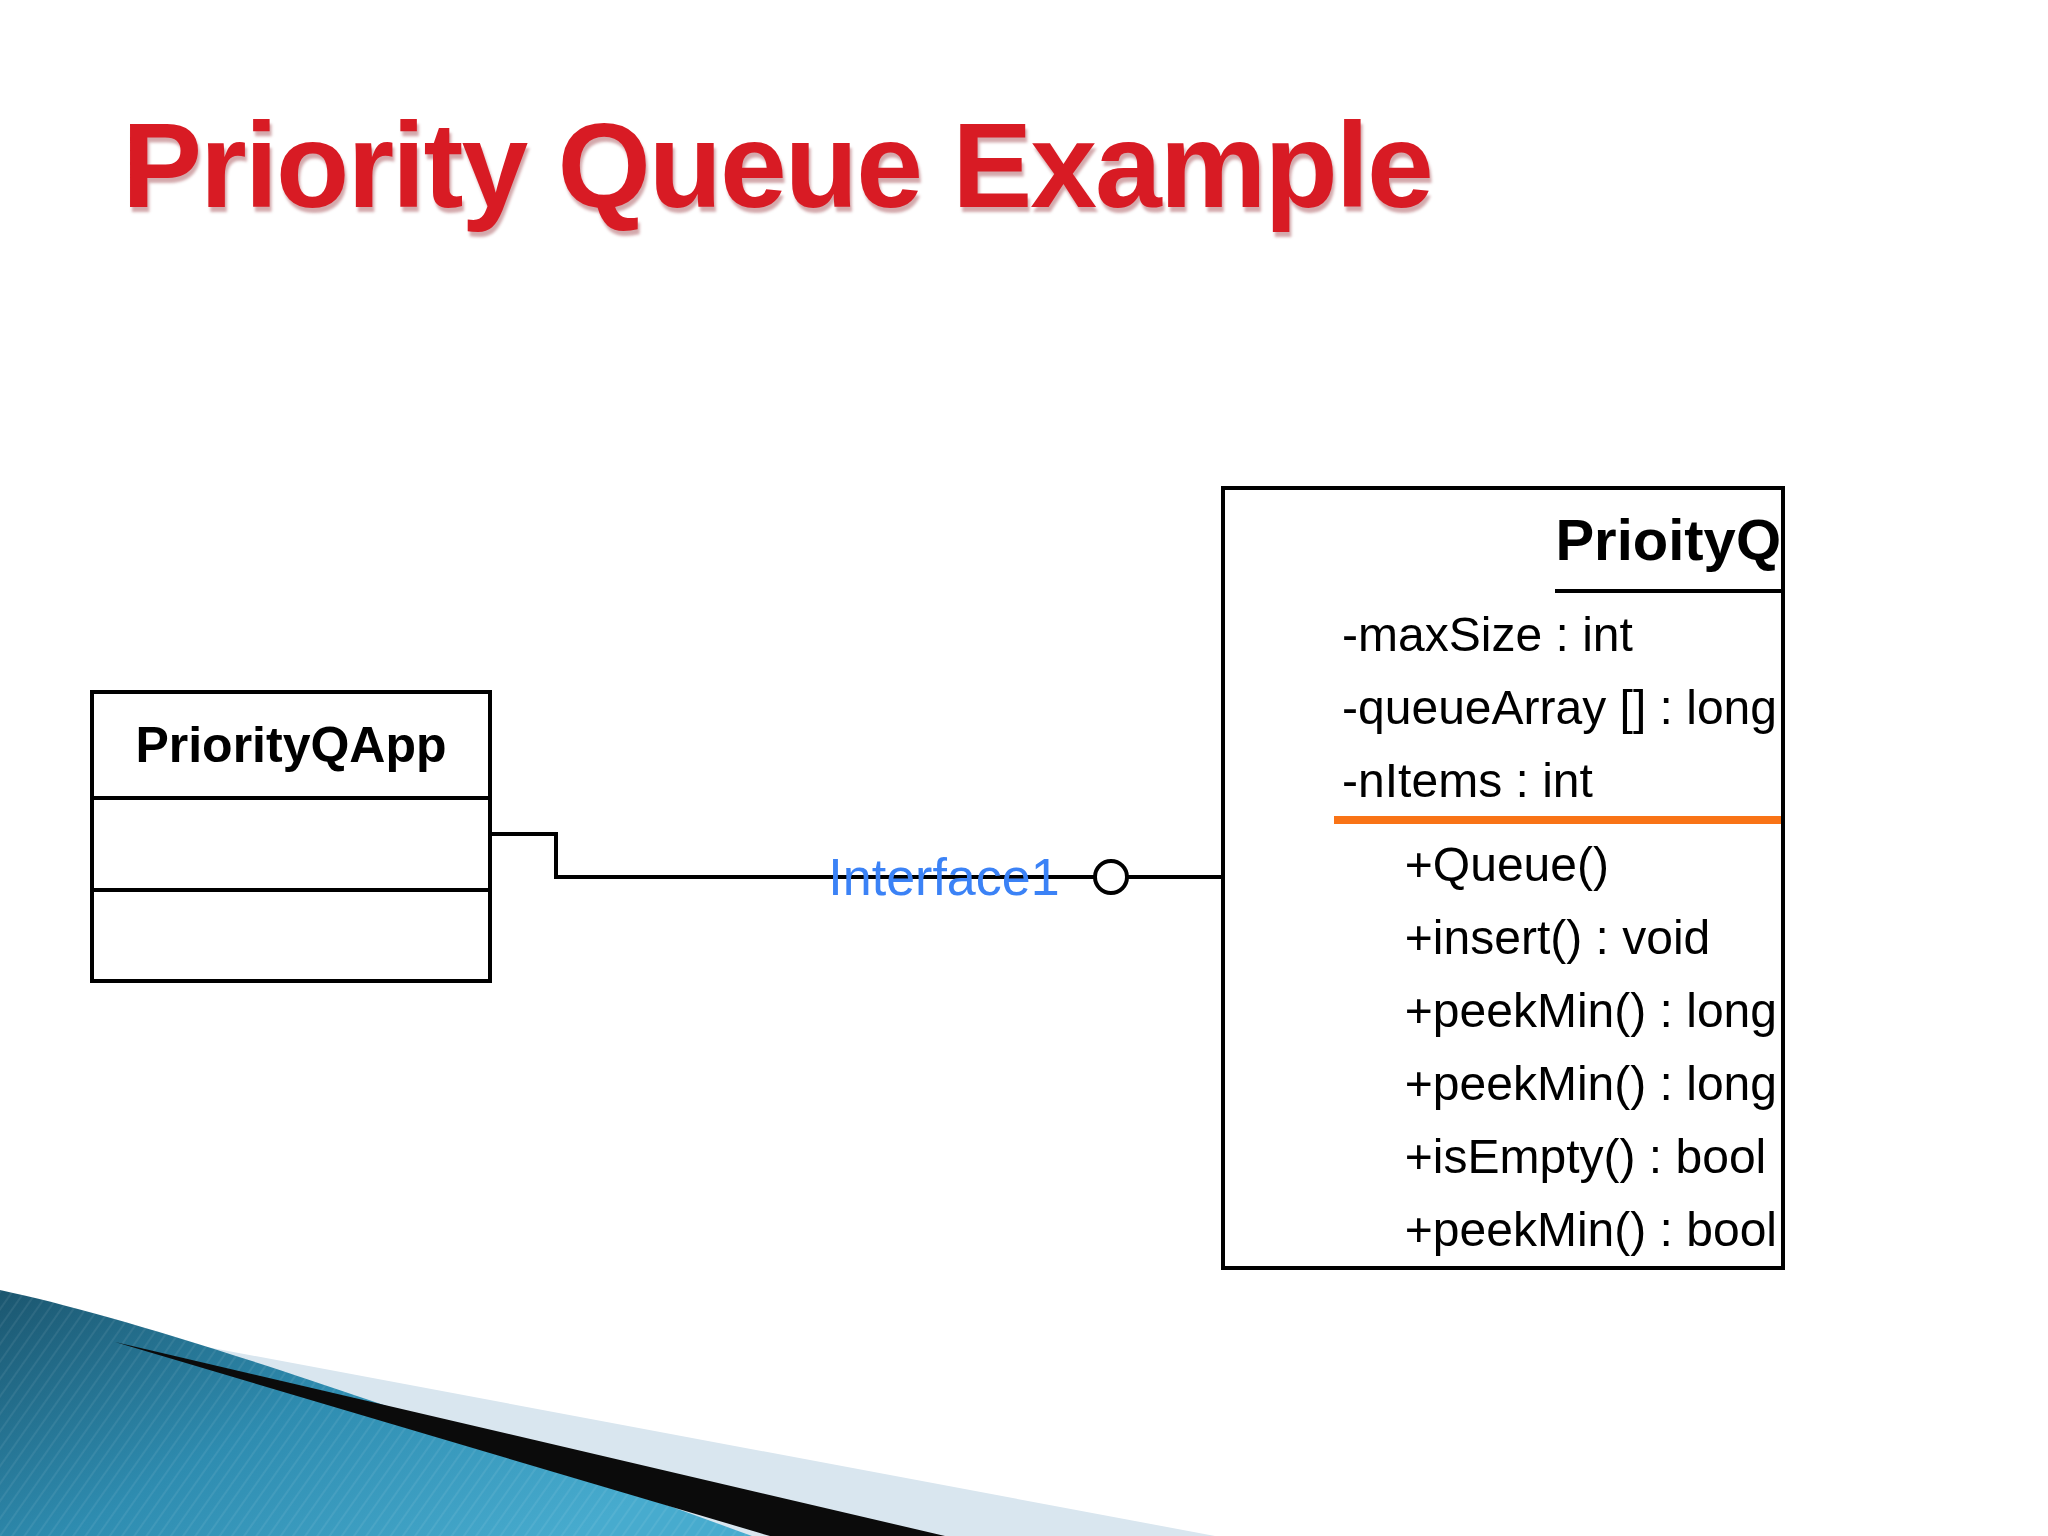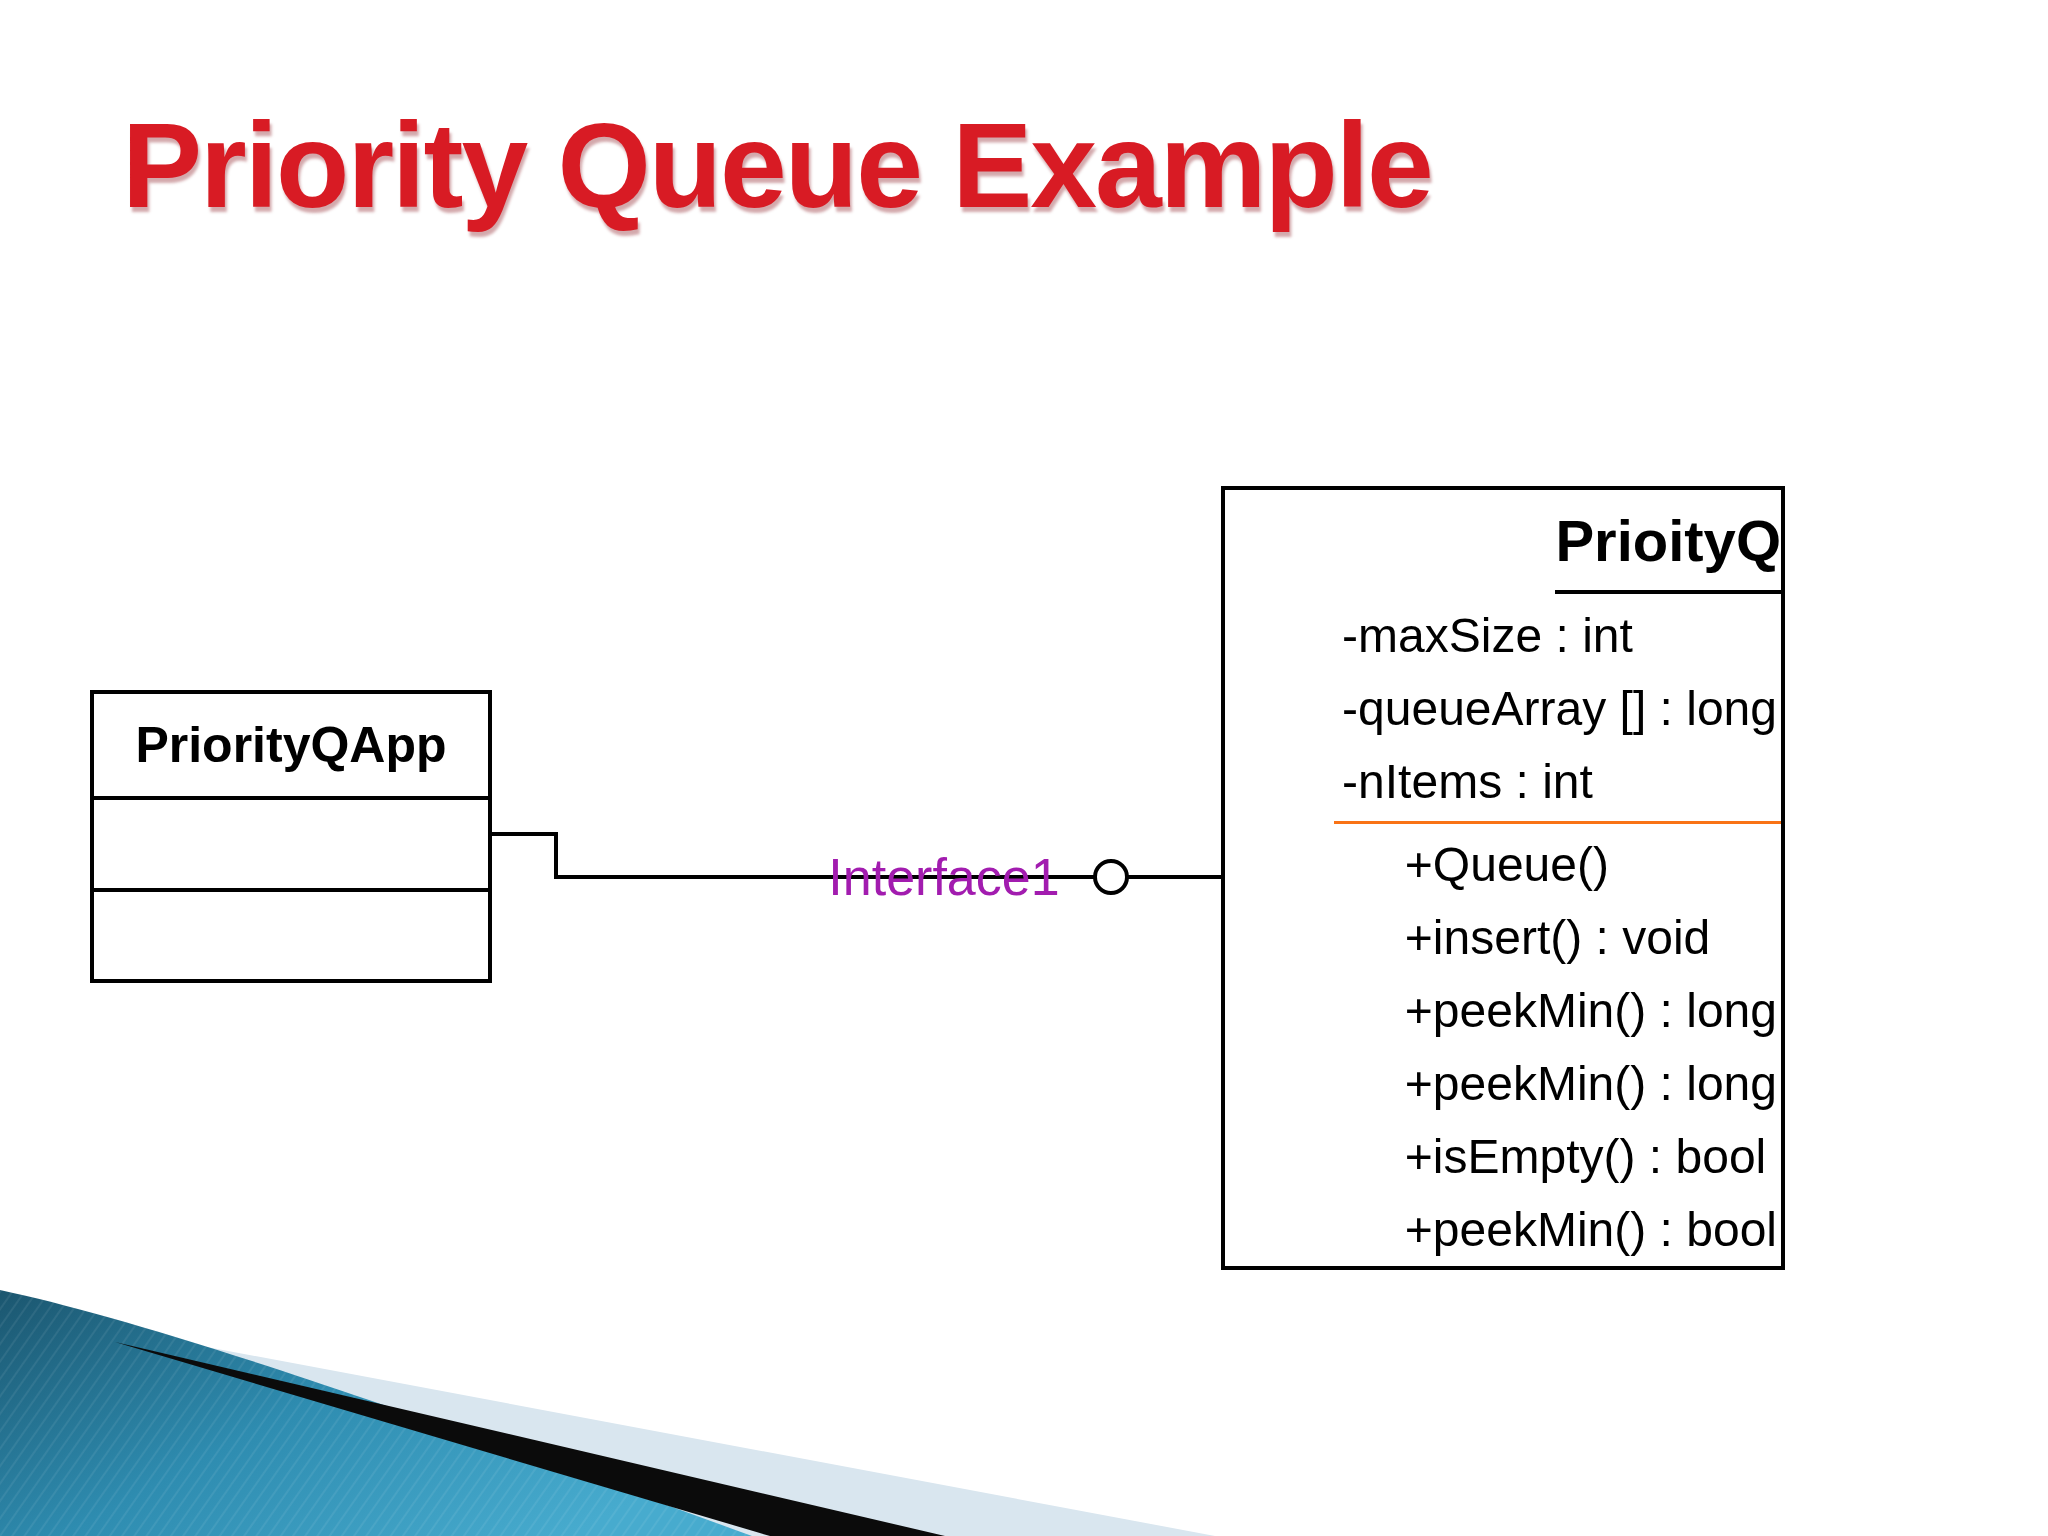--- a/index.html
+++ b/index.html
@@ -71,21 +71,21 @@
     width: 564px;
     height: 784px;
     align-items: flex-end;
   }
   .uml-right .name-compartment {
     height: 105px;
     font-size: 58px;
   }
   .uml-right .attrs {
     height: 231px;
-    border-bottom: 3px solid #f97316;
+    border-bottom: 8px solid #f97316;
     padding: 5px 4px 0 8px;
   }
   .uml-right .methods {
     flex: 1;
     padding: 4px 4px 0 0;
   }
   .member-line {
     font-size: 48px;
     line-height: 73px;
     white-space: nowrap;
@@ -99,21 +99,21 @@
   }
   .connector-label {
     position: absolute;
     left: 744px;
     top: 840px;
     width: 400px;
     height: 74px;
     line-height: 74px;
     text-align: center;
     font-size: 52px;
-    color: #a21caf;
+    color: #3b82f6;
     z-index: 4;
     white-space: nowrap;
   }
   
   .swoosh-svg {
     position: absolute;
     left: 0;
     top: 0;
     z-index: 1;
   }

